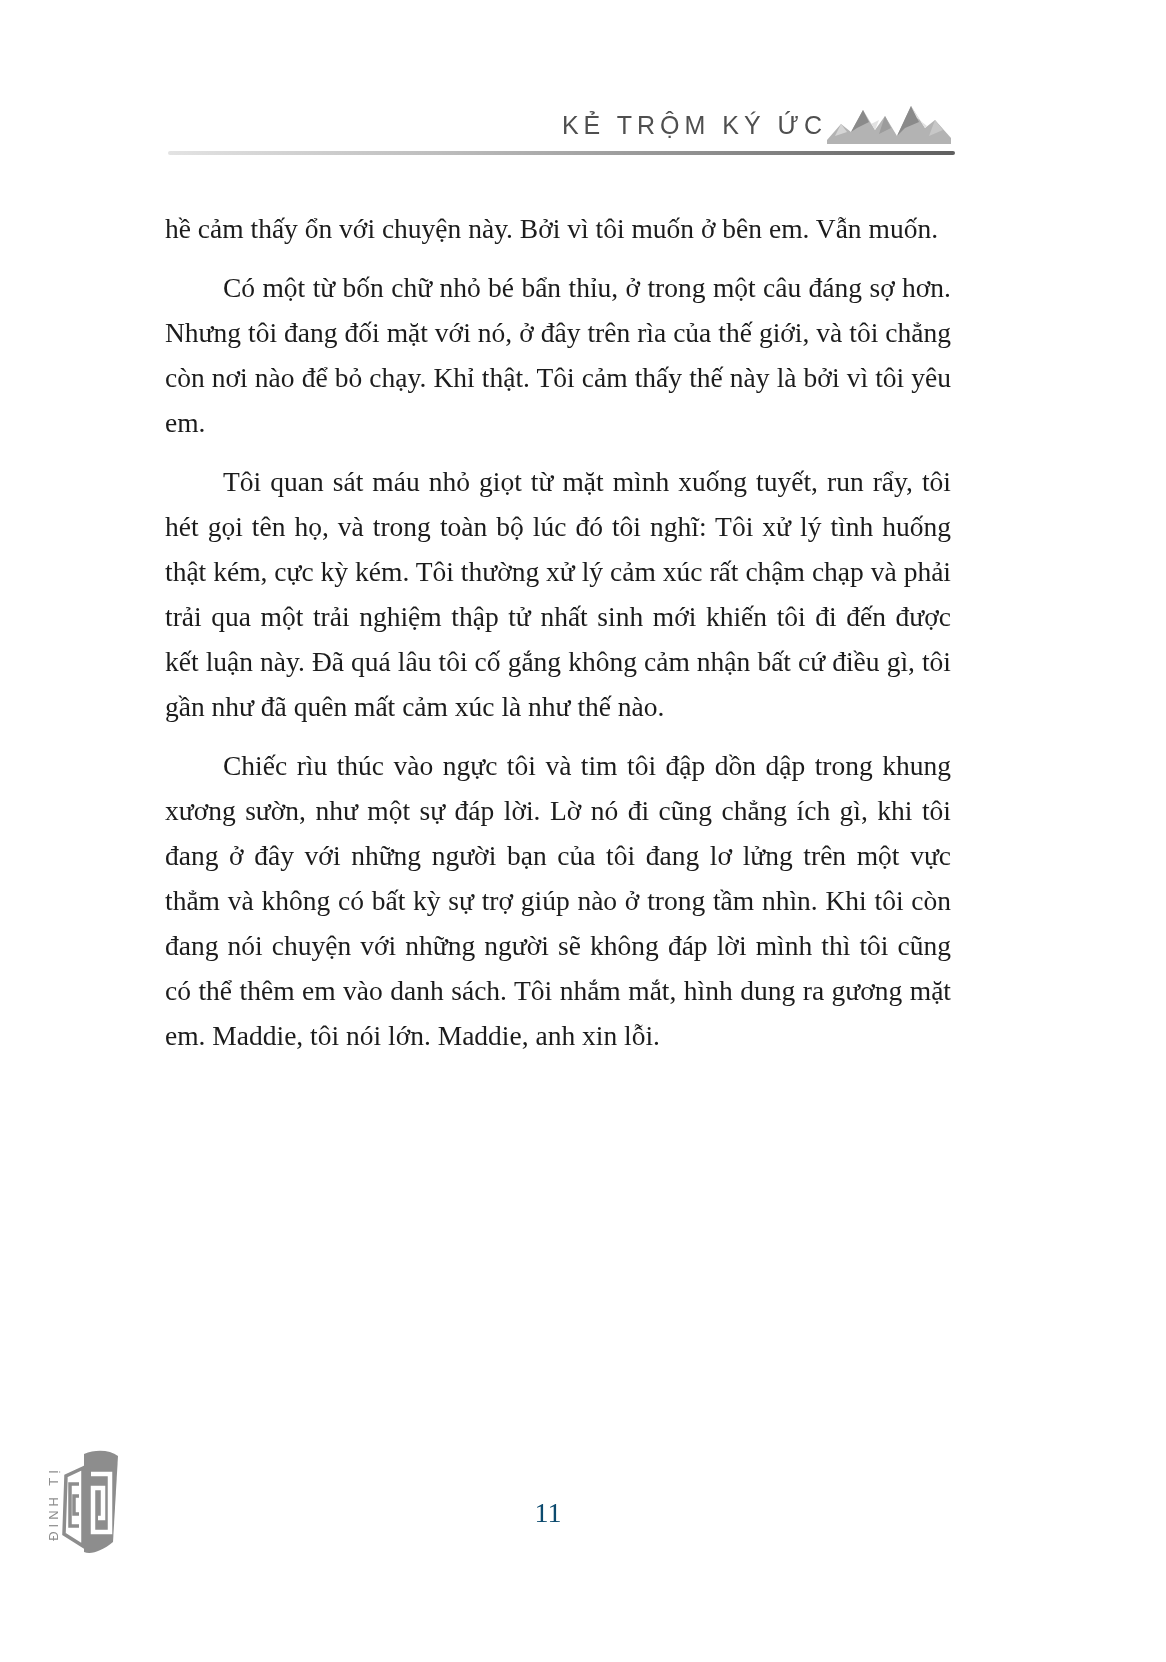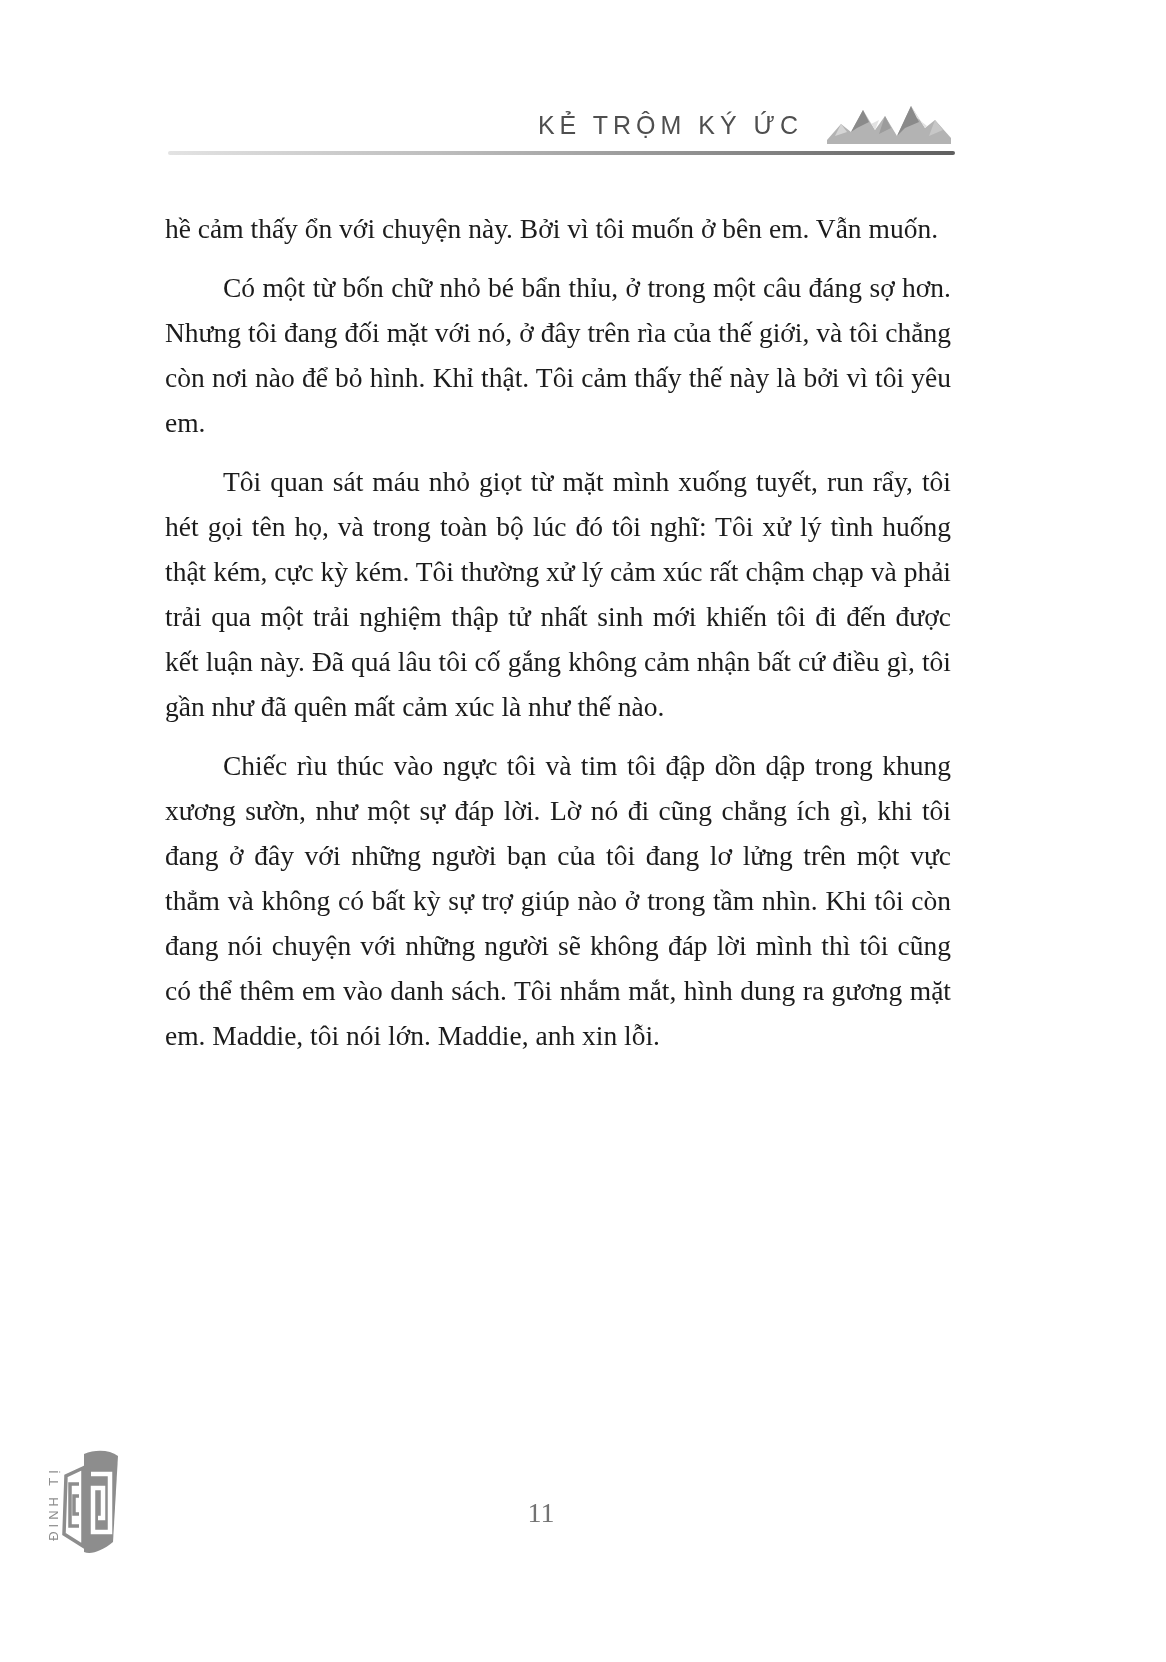--- a/index.html
+++ b/index.html
@@ -12,21 +12,21 @@
   .page{
     position:relative;
     width:1166px;height:1662px;
     background:var(--paper);
     overflow:hidden;
     font-family:"Liberation Serif","DejaVu Serif",serif;
   }
   
   .header-row{
     position:absolute;left:165px;top:96px;width:786px;height:48px;
-    display:flex;justify-content:flex-end;align-items:flex-end;gap:24px;
+    display:flex;justify-content:flex-end;align-items:flex-end;
   }
   .header-title{
     font-family:"Liberation Sans","DejaVu Sans",sans-serif;
     font-size:25px;font-weight:400;letter-spacing:5px;
     color:var(--header-ink);
     line-height:1;padding-bottom:6px;white-space:nowrap;
   }
   .mountain{width:124px;height:46px;flex:0 0 auto;}
   .rule{
     position:absolute;left:168px;top:151px;width:787px;height:4px;
@@ -40,22 +40,22 @@
   .body-text p{
     margin:0 0 14px 0;
     font-size:27.5px;line-height:45px;
     color:var(--ink);
     text-align:justify;
     text-justify:inter-word;
   }
   .body-text p.indent{text-indent:58px;}
   
   .page-number{
-    position:absolute;left:148px;top:1497px;width:786px;
-    text-align:center;font-size:28px;color:#737373;
+    position:absolute;left:155px;top:1497px;width:786px;
+    text-align:center;font-size:28px;color:#0c4a6e;
   }
   .publisher-logo{
     position:absolute;left:26px;top:1446px;width:96px;height:118px;
   }
   .publisher-logo .vtext{
     position:absolute;left:-28px;top:50px;
     transform:rotate(-90deg);transform-origin:center;
     font-family:"Liberation Sans","DejaVu Sans",sans-serif;
     font-size:13px;letter-spacing:4px;color:var(--logo-gray);
     width:110px;text-align:center;white-space:nowrap;
@@ -77,21 +77,21 @@
       <polygon points="84,8 90,20 100,28 98,30" fill="#e2e2e2"></polygon>
       <polygon points="58,18 64,30 52,36" fill="#9c9c9c"></polygon>
       <polygon points="14,26 20,34 8,38" fill="#d5d5d5"></polygon>
       <polygon points="108,22 116,32 102,38" fill="#c7c7c7"></polygon>
     </svg>
   </div>
   <div class="rule"></div>
 
   <div class="body-text">
       <p class="">hề cảm thấy ổn với chuyện này. Bởi vì tôi muốn ở bên em. Vẫn muốn.</p>
-      <p class="indent">Có một từ bốn chữ nhỏ bé bẩn thỉu, ở trong một câu đáng sợ hơn. Nhưng tôi đang đối mặt với nó, ở đây trên rìa của thế giới, và tôi chẳng còn nơi nào để bỏ hình. Khỉ thật. Tôi cảm thấy thế này là bởi vì tôi yêu em.</p>
+      <p class="indent">Có một từ bốn chữ nhỏ bé bẩn thỉu, ở trong một câu đáng sợ hơn. Nhưng tôi đang đối mặt với nó, ở đây trên rìa của thế giới, và tôi chẳng còn nơi nào để bỏ chạy. Khỉ thật. Tôi cảm thấy thế này là bởi vì tôi yêu em.</p>
       <p class="indent">Tôi quan sát máu nhỏ giọt từ mặt mình xuống tuyết, run rẩy, tôi hét gọi tên họ, và trong toàn bộ lúc đó tôi nghĩ: Tôi xử lý tình huống thật kém, cực kỳ kém. Tôi thường xử lý cảm xúc rất chậm chạp và phải trải qua một trải nghiệm thập tử nhất sinh mới khiến tôi đi đến được kết luận này. Đã quá lâu tôi cố gắng không cảm nhận bất cứ điều gì, tôi gần như đã quên mất cảm xúc là như thế nào.</p>
       <p class="indent">Chiếc rìu thúc vào ngực tôi và tim tôi đập dồn dập trong khung xương sườn, như một sự đáp lời. Lờ nó đi cũng chẳng ích gì, khi tôi đang ở đây với những người bạn của tôi đang lơ lửng trên một vực thẳm và không có bất kỳ sự trợ giúp nào ở trong tầm nhìn. Khi tôi còn đang nói chuyện với những người sẽ không đáp lời mình thì tôi cũng có thể thêm em vào danh sách. Tôi nhắm mắt, hình dung ra gương mặt em. Maddie, tôi nói lớn. Maddie, anh xin lỗi.</p>
     </div>
 
   <div class="page-number">11</div>
 
   <div class="publisher-logo">
     <div class="vtext">ĐINH TỊ</div>
     <svg width="62" height="112" viewBox="0 0 62 112" aria-hidden="true">
 

